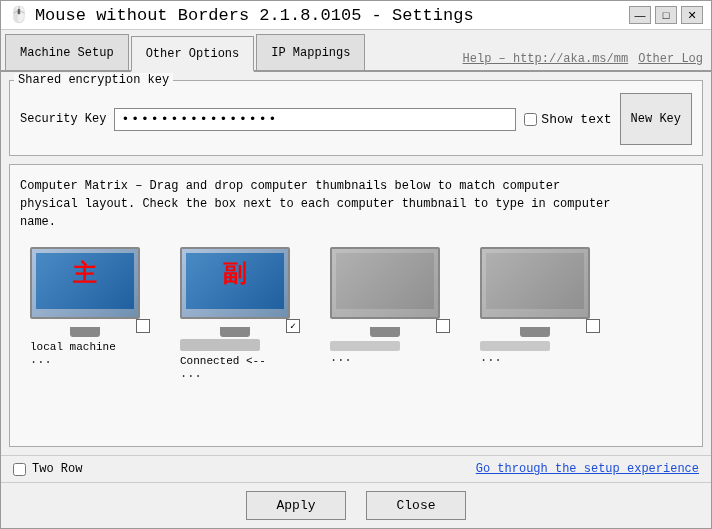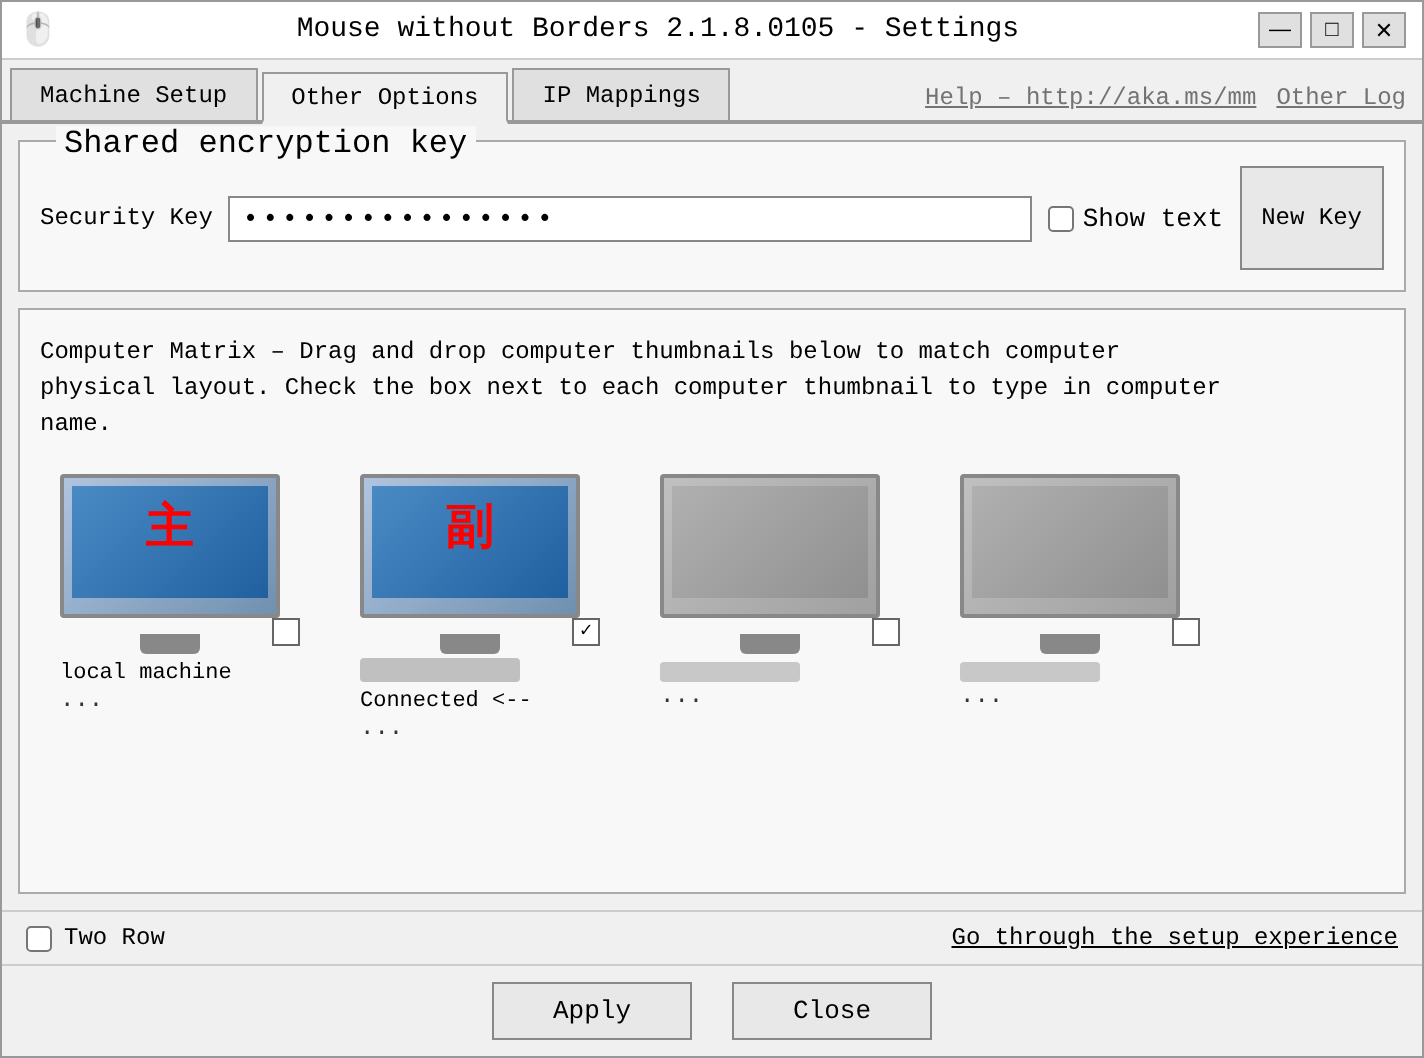--- a/index.html
+++ b/index.html
@@ -25,24 +25,23 @@
       align-items: center;
       padding: 4px 8px;
       border-bottom: 1px solid #ccc;
       gap: 6px;
     }
     .title-bar-icon {
       font-size: 16px;
     }
     .title-bar-text {
       flex: 1;
-      font-size: 14px;
+      font-size: 17px;
       font-weight: normal;
       font-family: 'Courier New', Courier, monospace;
-      text-align: center;
     }
     .title-bar-buttons {
       display: flex;
       gap: 4px;
     }
     .title-btn {
       width: 22px;
       height: 18px;
       background: #e0e0e0;
       border: 1px solid #999;
@@ -61,21 +60,21 @@
       gap: 2px;
     }
     .tab {
       padding: 4px 14px;
       border: 1px solid #999;
       border-bottom: none;
       background: #e0e0e0;
       cursor: pointer;
       font-size: 12px;
       font-family: 'Courier New', Courier, monospace;
-      height: 26px;
+      height: 36px;
       display: flex;
       align-items: center;
     }
     .tab.active {
       background: #f0f0f0;
       border-bottom: 2px solid #f0f0f0;
       margin-bottom: -2px;
       z-index: 1;
     }
     .tab-right-links {
@@ -102,24 +101,24 @@
     }
     .group-box {
       border: 1px solid #aaa;
       padding: 8px 10px 10px 10px;
       position: relative;
       background: #f8f8f8;
     }
     .group-box-label {
       position: absolute;
       top: -8px;
-      left: 18px;
+      left: 4px;
       background: #f8f8f8;
       padding: 0 4px;
-      font-size: 16px;
+      font-size: 12px;
     }
     .security-row {
       display: flex;
       align-items: center;
       gap: 8px;
       margin-top: 4px;
     }
     .security-label {
       font-size: 12px;
       white-space: nowrap;
@@ -259,21 +258,21 @@
       background: #f0f0f0;
     }
     .two-row-check {
       display: flex;
       align-items: center;
       gap: 6px;
       font-size: 12px;
     }
     .setup-link {
       margin-left: auto;
-      color: #000000;
+      color: #1d4ed8;
       text-decoration: underline;
       cursor: pointer;
       font-size: 12px;
     }
     .footer-buttons {
       display: flex;
       justify-content: center;
       gap: 20px;
       padding: 8px 0 8px 0;
       border-top: 1px solid #ccc;

